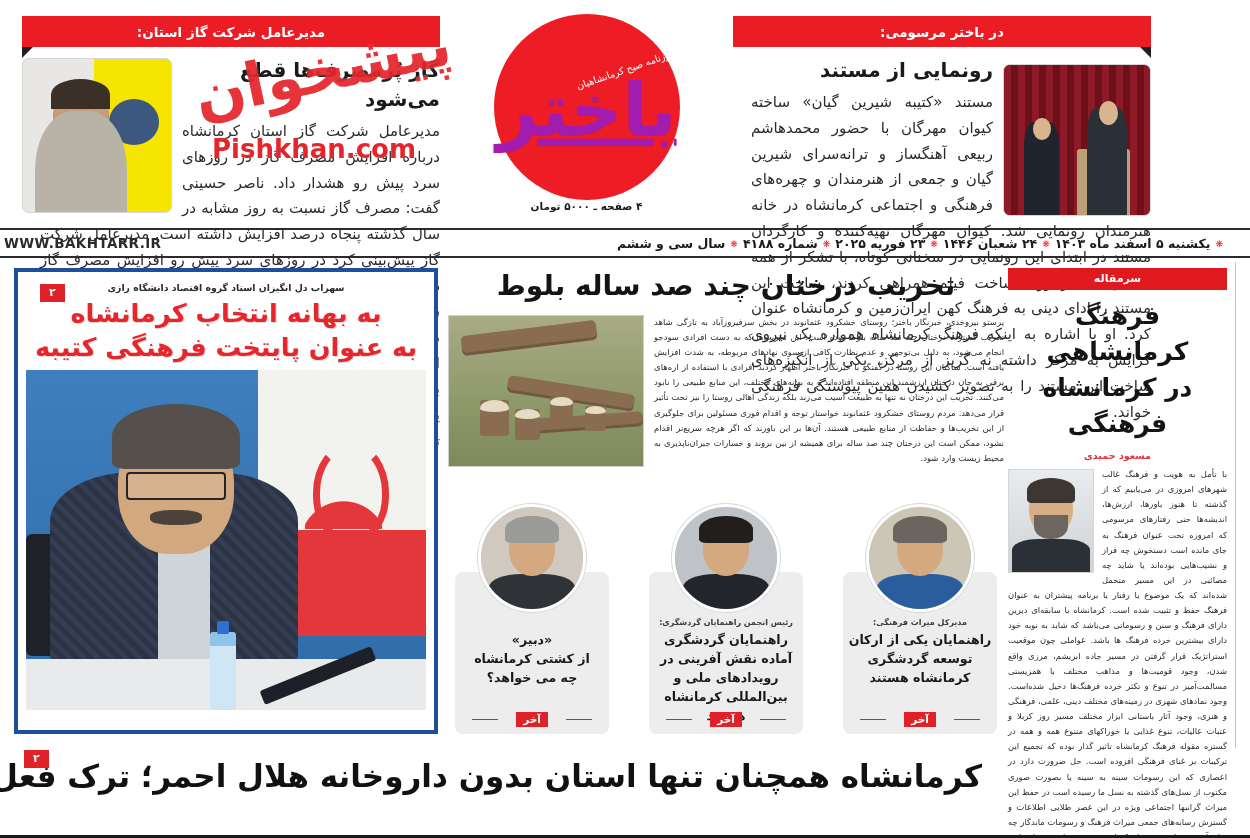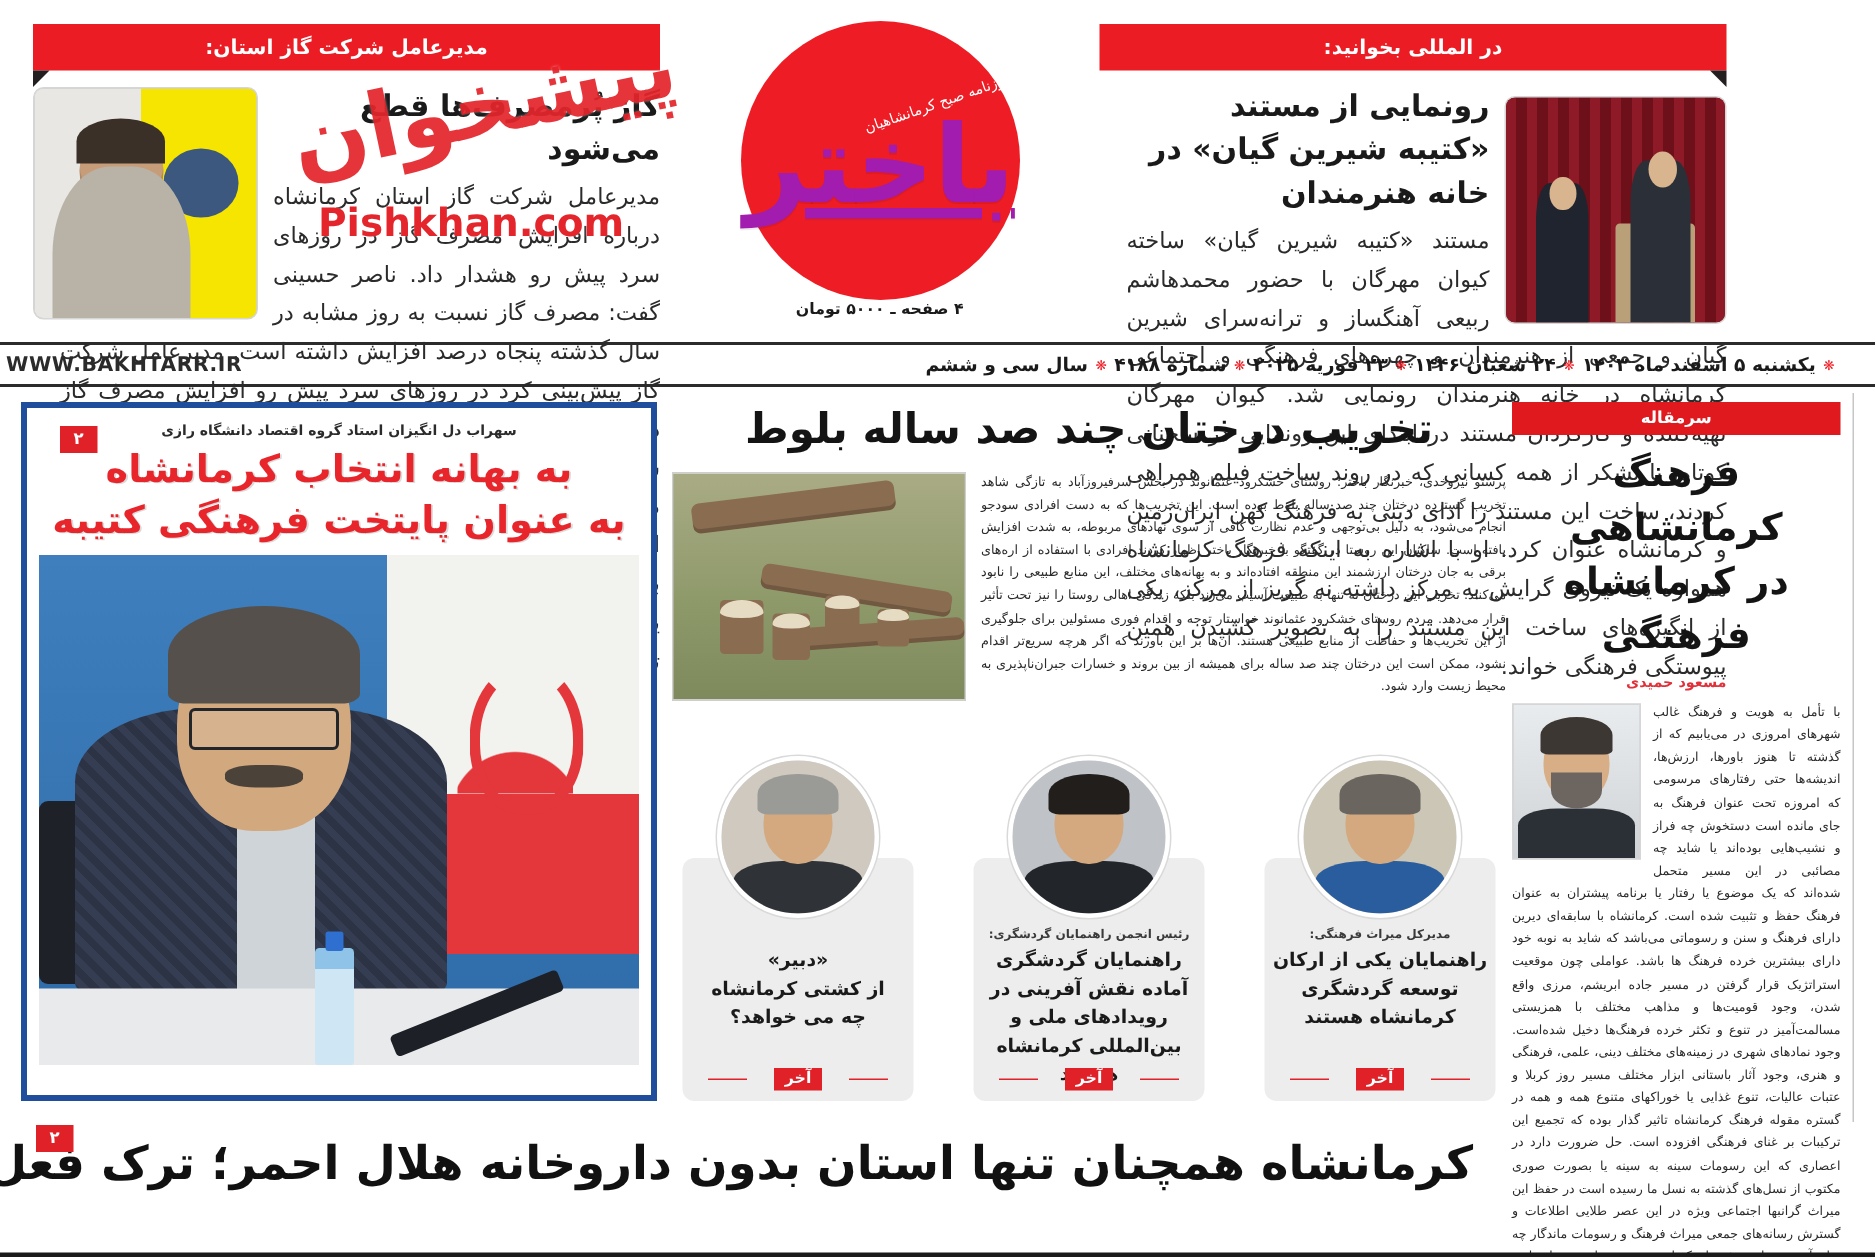--- a/index.html
+++ b/index.html
@@ -555,21 +555,21 @@
 <div id="page">
 
   <div class="header-zone">
 
     <div class="red-ribbon" id="ribbon-left">
       <span class="ribbon-text">مدیرعامل شرکت گاز استان:</span>
       <span class="ribbon-fold left"></span>
     </div>
 
     <div class="red-ribbon" id="ribbon-right">
-      <span class="ribbon-text">در المللی بخوانید:</span>
+      <span class="ribbon-text">در باختر مرسومی:</span>
       <span class="ribbon-fold right"></span>
     </div>
 
     <div class="teaser" id="teaser-left">
       <div class="photo">
         <div class="ph-gas">
           <div class="logo"></div>
           <div class="head"></div>
           <div class="hair"></div>
         </div>
@@ -584,21 +584,20 @@
           <div class="curtain"></div>
           <div class="podium"></div>
           <div class="man1"></div>
             <div class="face1"></div>
           <div class="man2"></div>
             <div class="face2"></div>
         </div>
       </div>
       <div class="teaser-title">
         <span class="lines">رونمایی از مستند</span>
-        <span class="lines">«کتیبه شیرین گیان» در خانه هنرمندان</span>
       </div>
       <div class="teaser-body">مستند «کتیبه شیرین گیان» ساخته کیوان مهرگان با حضور محمدهاشم ربیعی آهنگساز و ترانه‌سرای شیرین گیان و جمعی از هنرمندان و چهره‌های فرهنگی و اجتماعی کرمانشاه در خانه هنرمندان رونمایی شد. کیوان مهرگان تهیه‌کننده و کارگردان مستند در ابتدای این رونمایی در سخنانی کوتاه، با تشکر از همه کسانی که در روند ساخت فیلم همراهی کردند، ساخت این مستند را ادای دینی به فرهنگ کهن ایران‌زمین و کرمانشاه عنوان کرد. او با اشاره به اینکه فرهنگ کرمانشاه همواره یک نیروی گرایش به مرکز داشته نه گریز از مرکز، یکی از انگیزه‌های ساخت این مستند را به تصویر کشیدن همین پیوستگی فرهنگی خواند.</div>
     </div>
 
     <div id="masthead">
       <div id="logo-disc"></div>
       <div id="logo-word">باختر</div>
       <div id="logo-sub">روزنامه صبح کرمانشاهیان</div>
       <div id="logo-price">۴ صفحه ـ ۵۰۰۰ تومان</div>
     </div>

